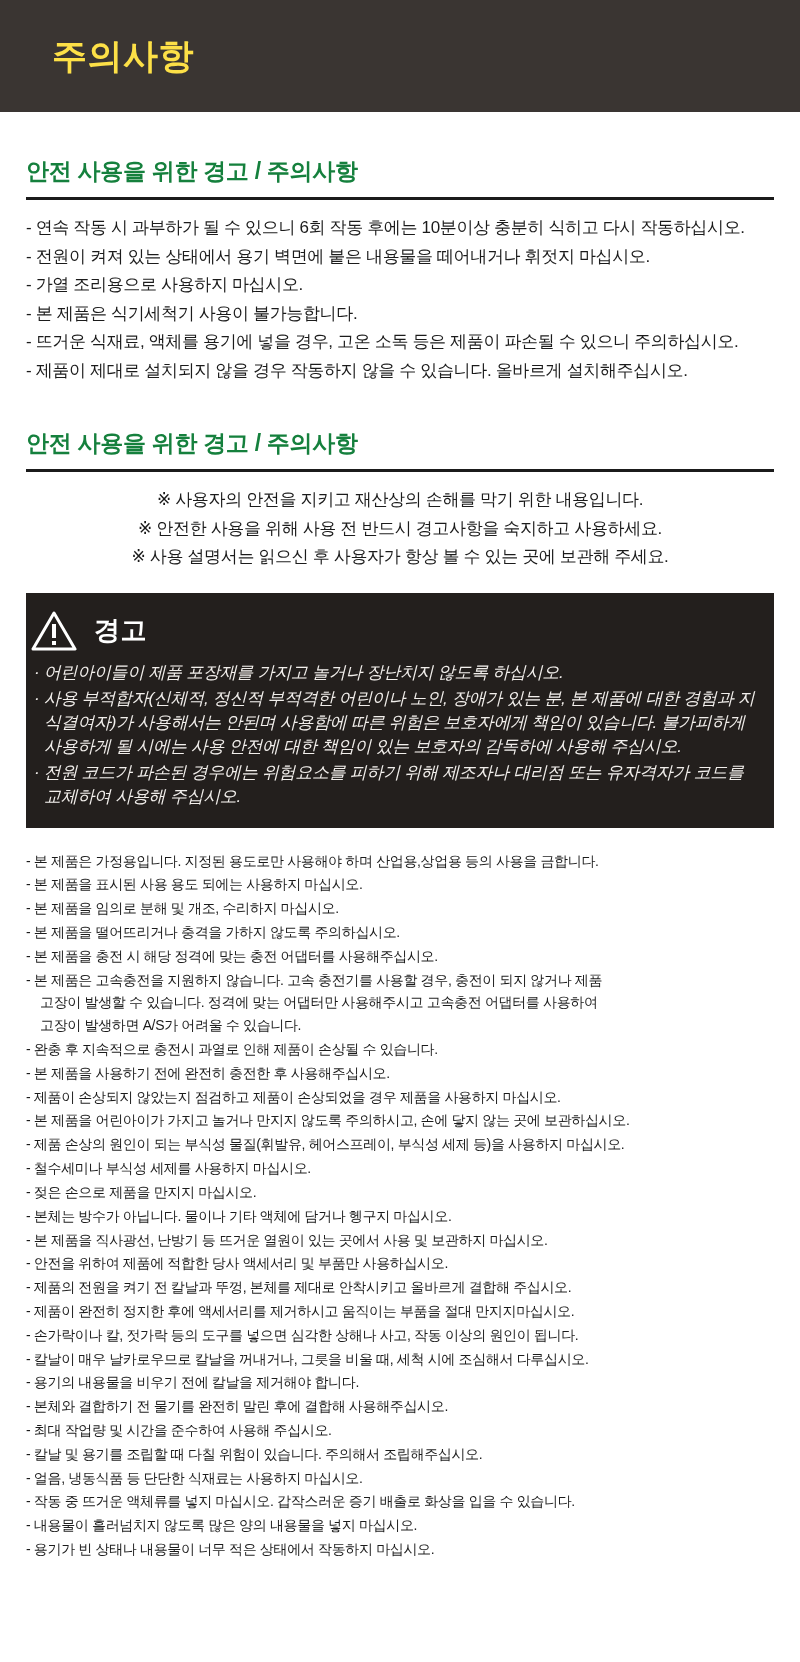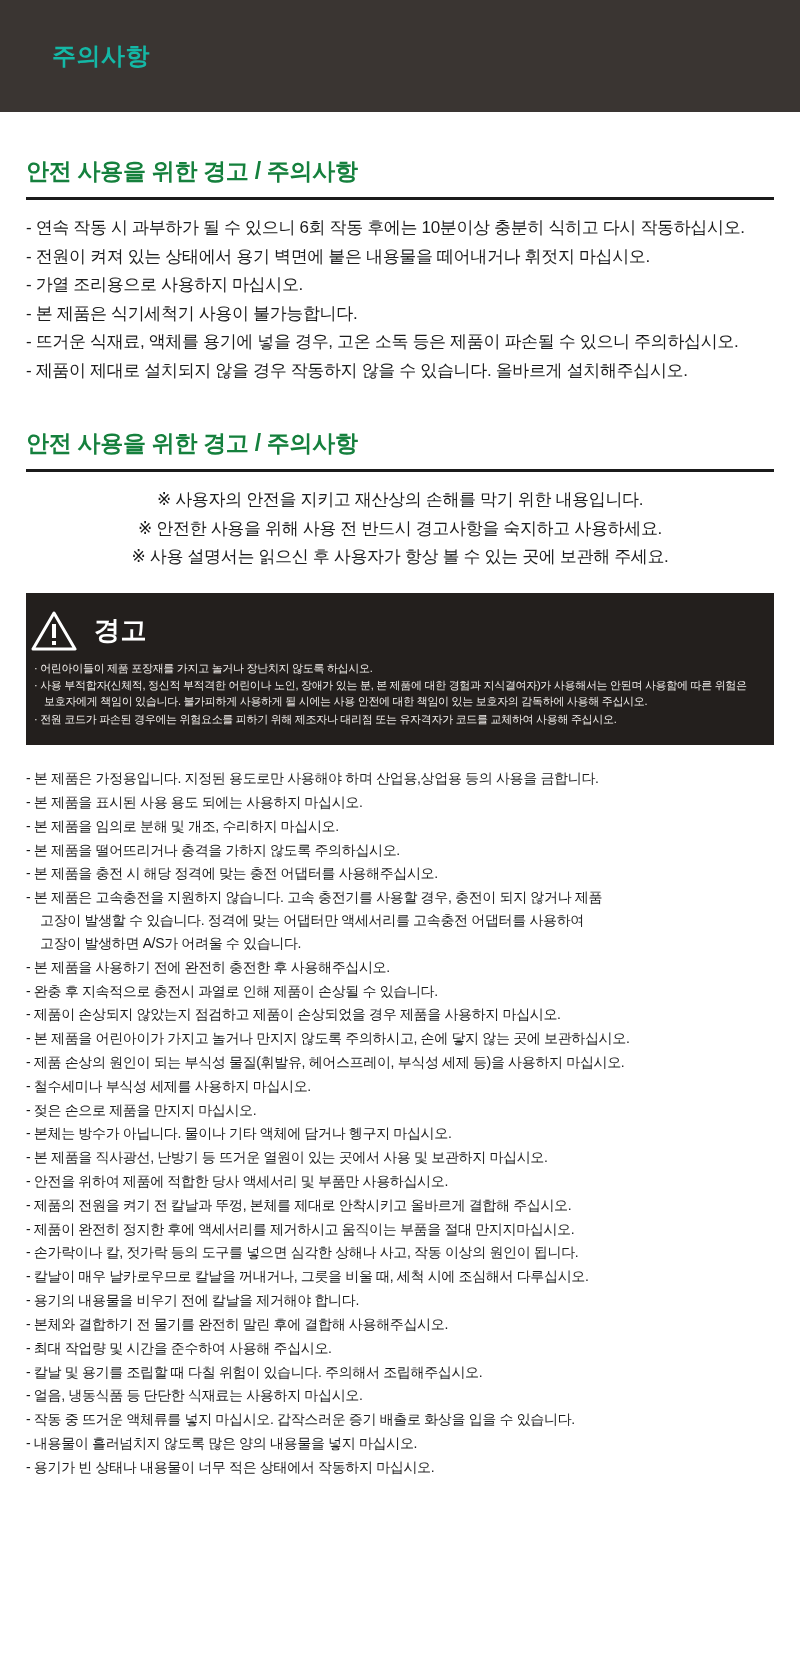--- a/index.html
+++ b/index.html
@@ -24,22 +24,22 @@
   
   .header {
     background: #3a3532;
     height: 112px;
     display: flex;
     align-items: center;
     padding-left: 52px;
     box-sizing: border-box;
   }
   .header-title {
-    color: #14b8a6;
-    font-size: 24px;
+    color: #fde047;
+    font-size: 35px;
     font-weight: bold;
     letter-spacing: 0.5px;
   }
 
   
   .content {
     padding: 0 26px 40px 26px;
     box-sizing: border-box;
   }
 
@@ -120,27 +120,28 @@
     font-weight: bold;
     line-height: 1.45;
     letter-spacing: -0.2px;
   }
   .warn-list {
     margin: 0;
     padding: 0 0 0 6px;
     list-style: none;
   }
   .warn-list li {
-    font-size: 11px;
+    font-size: 17px;
     line-height: 1.42;
     letter-spacing: -0.3px;
     padding-left: 10px;
     text-indent: -10px;
     margin-bottom: 2px;
     color: #f2efec;
+    font-style: italic;
   }
   .warn-list li::before {
     content: "· ";
     white-space: pre;
   }
 
   .bottom-list li {
     font-size: 14px;
     line-height: 1.63;
   }
@@ -193,24 +194,24 @@
       </ul>
     </div>
 
     <ul class="list marker-dash bottom-list">
       <li>본 제품은 가정용입니다. 지정된 용도로만 사용해야 하며 산업용,상업용 등의 사용을 금합니다.</li>
       <li>본 제품을 표시된 사용 용도 되에는 사용하지 마십시오.</li>
       <li>본 제품을 임의로 분해 및 개조, 수리하지 마십시오.</li>
       <li>본 제품을 떨어뜨리거나 충격을 가하지 않도록 주의하십시오.</li>
       <li>본 제품을 충전 시 해당 정격에 맞는 충전 어댑터를 사용해주십시오.</li>
       <li style="white-space:pre-line;">본 제품은 고속충전을 지원하지 않습니다. 고속 충전기를 사용할 경우, 충전이 되지 않거나 제품
-  고장이 발생할 수 있습니다. 정격에 맞는 어댑터만 액세서리를 고속충전 어댑터를 사용하여
+  고장이 발생할 수 있습니다. 정격에 맞는 어댑터만 사용해주시고 고속충전 어댑터를 사용하여
   고장이 발생하면 A/S가 어려울 수 있습니다.</li>
+      <li>완충 후 지속적으로 충전시 과열로 인해 제품이 손상될 수 있습니다.</li>
       <li>본 제품을 사용하기 전에 완전히 충전한 후 사용해주십시오.</li>
-      <li>완충 후 지속적으로 충전시 과열로 인해 제품이 손상될 수 있습니다.</li>
       <li>제품이 손상되지 않았는지 점검하고 제품이 손상되었을 경우 제품을 사용하지 마십시오.</li>
       <li>본 제품을 어린아이가 가지고 놀거나 만지지 않도록 주의하시고, 손에 닿지 않는 곳에 보관하십시오.</li>
       <li>제품 손상의 원인이 되는 부식성 물질(휘발유, 헤어스프레이, 부식성 세제 등)을 사용하지 마십시오.</li>
       <li>철수세미나 부식성 세제를 사용하지 마십시오.</li>
       <li>젖은 손으로 제품을 만지지 마십시오.</li>
       <li>본체는 방수가 아닙니다. 물이나 기타 액체에 담거나 헹구지 마십시오.</li>
       <li>본 제품을 직사광선, 난방기 등 뜨거운 열원이 있는 곳에서 사용 및 보관하지 마십시오.</li>
       <li>안전을 위하여 제품에 적합한 당사 액세서리 및 부품만 사용하십시오.</li>
       <li>제품의 전원을 켜기 전 칼날과 뚜껑, 본체를 제대로 안착시키고 올바르게 결합해 주십시오.</li>
       <li>제품이 완전히 정지한 후에 액세서리를 제거하시고 움직이는 부품을 절대 만지지마십시오.</li>

